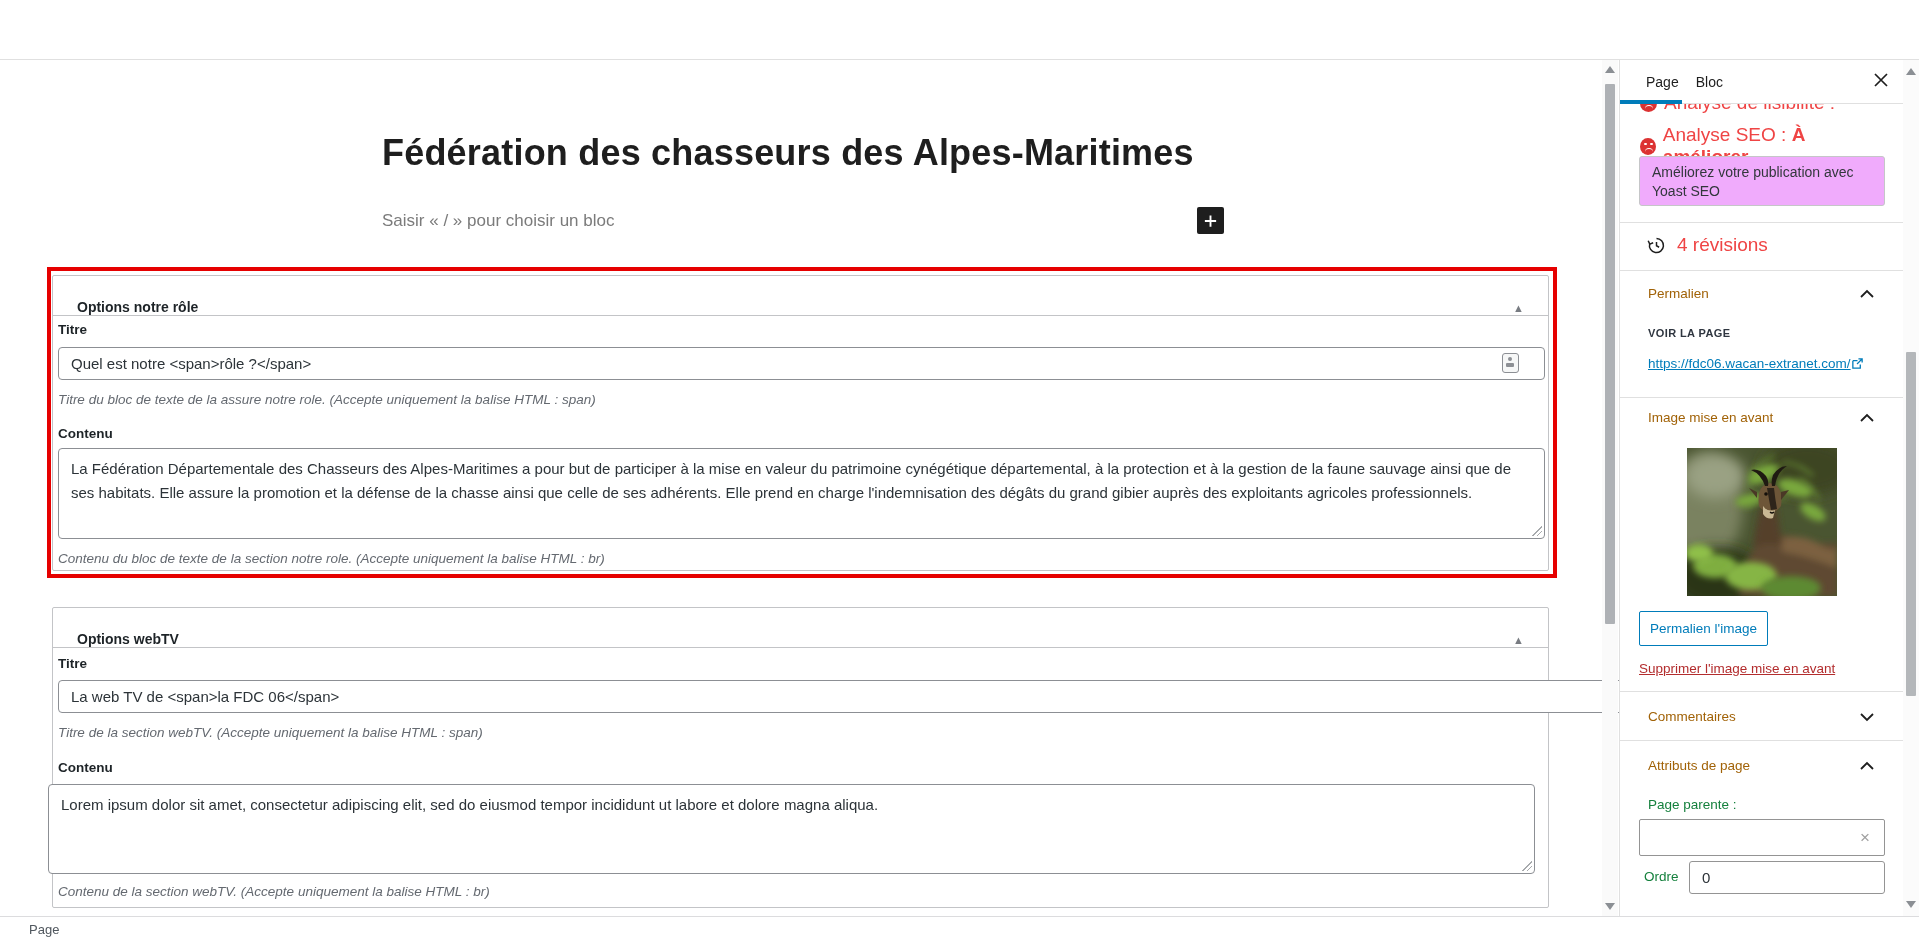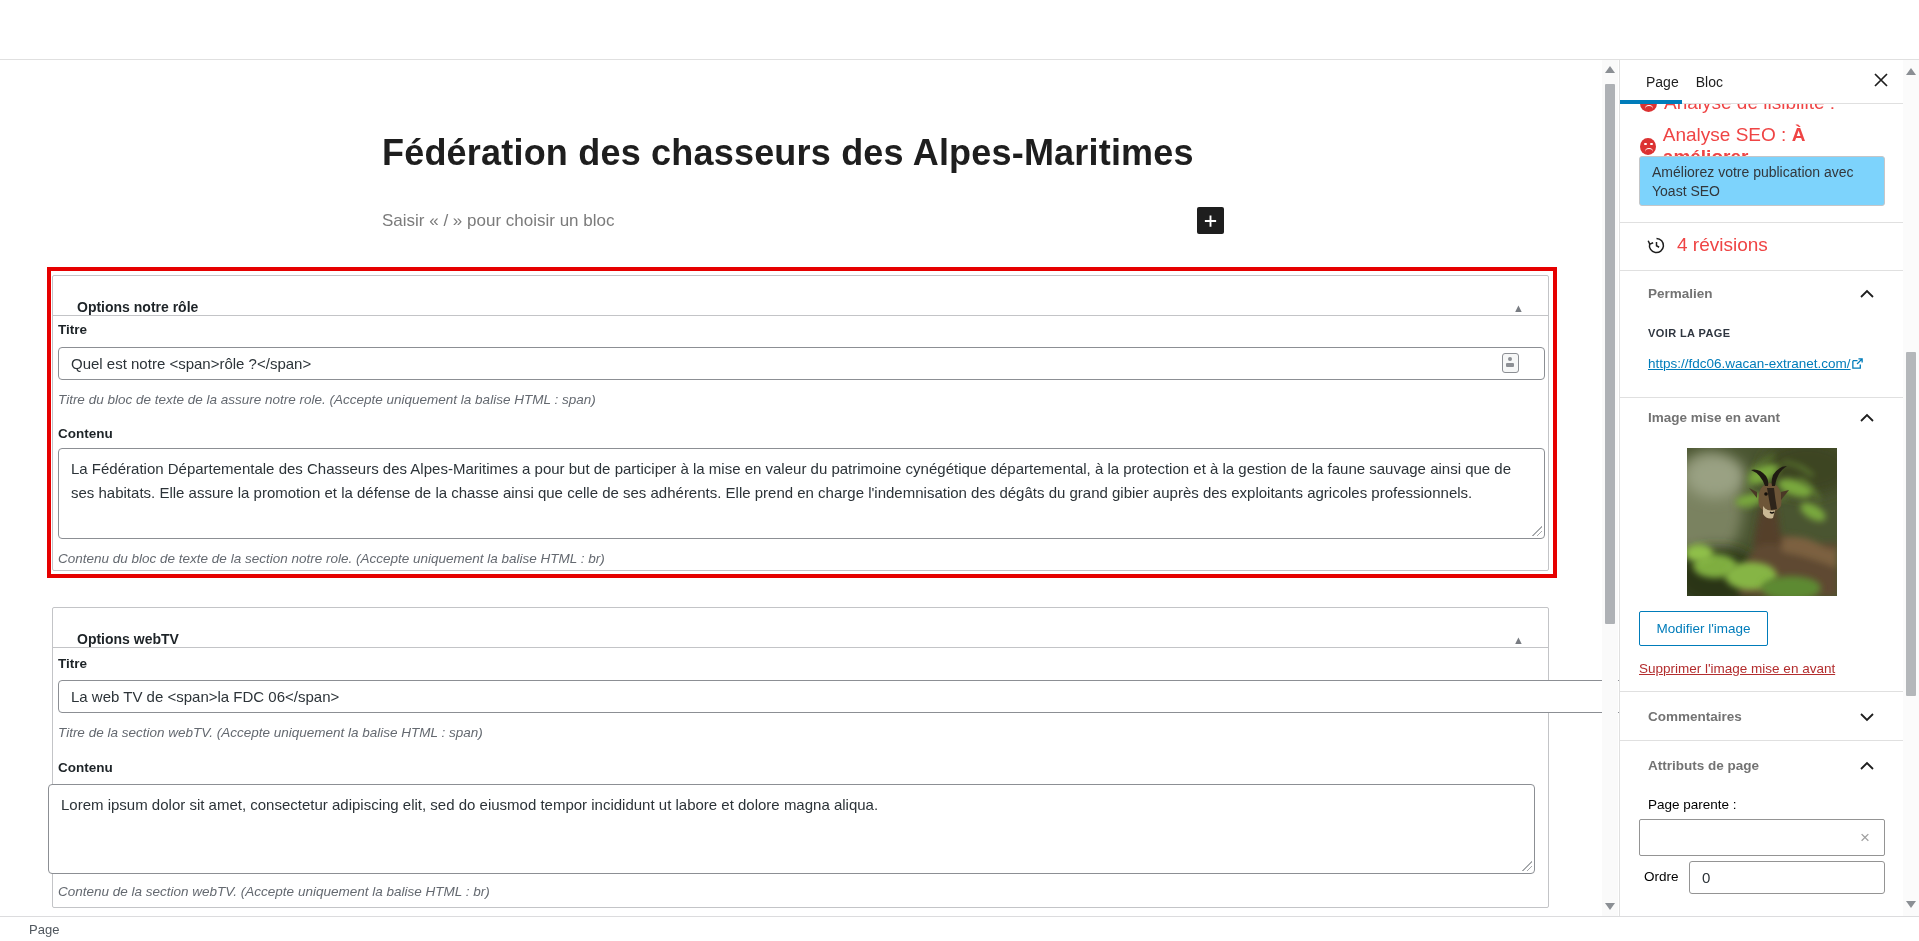--- a/index.html
+++ b/index.html
@@ -57,31 +57,31 @@
 
   
   #sidebar{left:1619px;top:60px;width:284px;height:856px;background:#fff;border-left:1px solid #e0e0e0;}
   #sb-tabs{left:1620px;top:60px;width:283px;height:44px;background:#fff;border-bottom:1px solid #e0e0e0;z-index:10;display:flex;align-items:center;}
   .sb-tab{font-size:14px;color:#1e1e1e;background:none;border:none;cursor:pointer;padding:0;}
   #tab-underline{left:1620px;top:100px;width:62px;height:4px;background:#007cba;z-index:11;}
   .sad-icon{width:17px;height:17px;border-radius:50%;background:#dc3232;position:relative;display:inline-block;}
   .sad-icon::before{content:"";position:absolute;left:4px;top:5px;width:2.5px;height:2.5px;border-radius:50%;background:#fff;box-shadow:6px 0 0 #fff;}
   .sad-icon::after{content:"";position:absolute;left:4.5px;top:10px;width:8px;height:4px;border:1.6px solid #fff;border-bottom:none;border-left:none;border-right:none;border-radius:6px 6px 0 0;}
   .sb-row-text{font-size:19px;color:#ef4444;}
-  #yoast-improve-btn{left:1639px;top:156px;width:246px;height:50px;background:#7dd3fc;border:1px solid #c5c6c8;border-radius:3px;
+  #yoast-improve-btn{left:1639px;top:156px;width:246px;height:50px;background:#f0abfc;border:1px solid #c5c6c8;border-radius:3px;
                      font-size:14px;color:#32373c;text-align:left;padding:6px 12px;line-height:19px;cursor:pointer;font-family:"Liberation Sans",sans-serif;}
   .sb-divider{left:1620px;width:283px;height:1px;background:#e0e0e0;}
-  .panel-header{font-size:13.5px;font-weight:bold;color:#737373;}
+  .panel-header{font-size:13.5px;font-weight:normal;color:#a16207;}
   .chev{stroke:#1e1e1e;stroke-width:1.8;fill:none;}
   #voir-label{font-size:11px;font-weight:bold;letter-spacing:.4px;color:#2f3640;}
   #permalink-url{font-size:13.5px;color:#007cba;text-decoration:underline;display:flex;align-items:center;gap:0;}
   #btn-replace-img{left:1639px;top:611px;width:129px;height:35px;background:#fff;border:1px solid #007cba;border-radius:2px;
                    color:#007cba;font-size:13.5px;cursor:pointer;font-family:"Liberation Sans",sans-serif;}
   #link-remove-img{left:1639px;top:661px;font-size:13.5px;color:#b32d2e;text-decoration:underline;}
-  .attr-label{font-size:13.5px;color:#000000;}
+  .attr-label{font-size:13.5px;color:#15803d;}
   #parent-combobox{left:1639px;top:819px;width:246px;height:37px;border:1px solid #949494;border-radius:2px;background:#fff;}
   #combobox-clear{position:absolute;right:8px;top:7px;color:#a0a0a0;font-size:17px;background:none;border:none;cursor:pointer;}
   #order-input{left:1689px;top:861px;width:196px;height:33px;}
 
   
   #footer{left:0;top:916px;width:1919px;height:25px;background:#fff;border-top:1px solid #dcdcde;display:flex;align-items:center;}
   #footer-crumb{margin-left:29px;font-size:13px;color:#50575e;}
 </style>
 </head>
 <body>
@@ -338,21 +338,21 @@
       <path d="M88 38 Q90 24 100 18 Q92 18 86 27 Q84 33 85 38 Z" fill="#1f1a12"></path>
       <path d="M70 44 L62 40 L70 50 Z" fill="#4a3826"></path>
       <path d="M94 44 L102 42 L94 52 Z" fill="#4a3826"></path>
       <circle cx="79" cy="46" r="1.8" fill="#140f0a"></circle>
       <path d="M83 64 q2 2 4 0" stroke="#140f0a" stroke-width="1.4" fill="none"></path>
       <ellipse cx="64" cy="128" rx="26" ry="14" fill="#86b545" filter="url(#b2)"></ellipse>
       <ellipse cx="104" cy="140" rx="30" ry="12" fill="#5d8a33" filter="url(#b2)"></ellipse>
     </svg>
   </div>
 
-  <button class="abs" id="btn-replace-img">Modifier l'image</button>
+  <button class="abs" id="btn-replace-img">Permalien l'image</button>
   <a class="abs" id="link-remove-img" href="#">Supprimer l'image mise en avant</a>
 
   <div class="abs sb-divider" style="top:691px;"></div>
 
   <div class="abs" style="left:1648px;top:709px;width:228px;display:flex;align-items:center;">
     <span class="panel-header">Commentaires</span>
     <svg style="margin-left:auto;" width="18" height="12" viewBox="0 0 18 12">
       <polyline class="chev" points="3,3 9,9 15,3"></polyline>
     </svg>
   </div>

